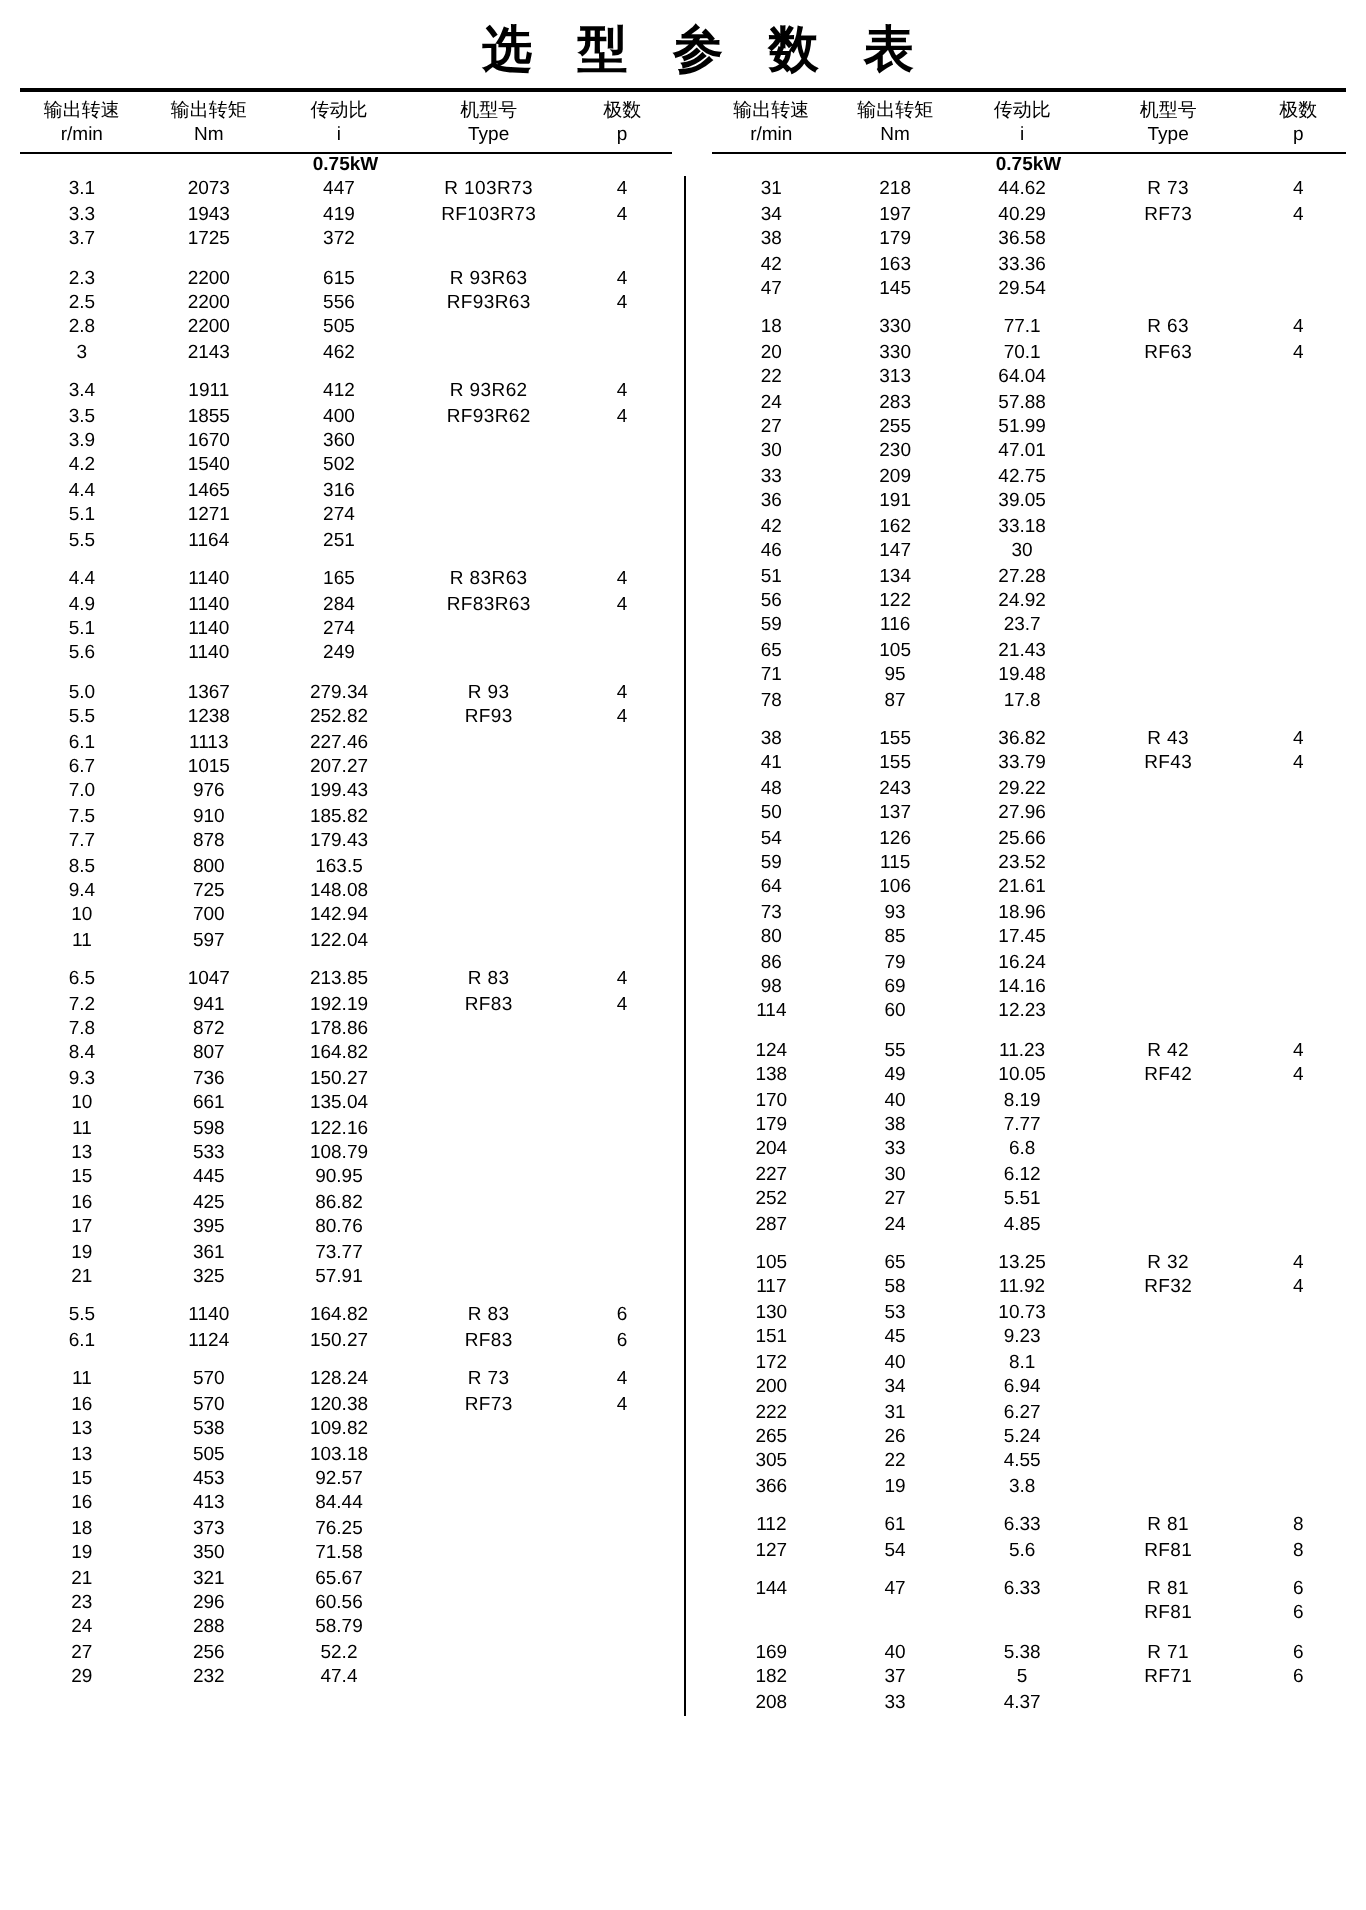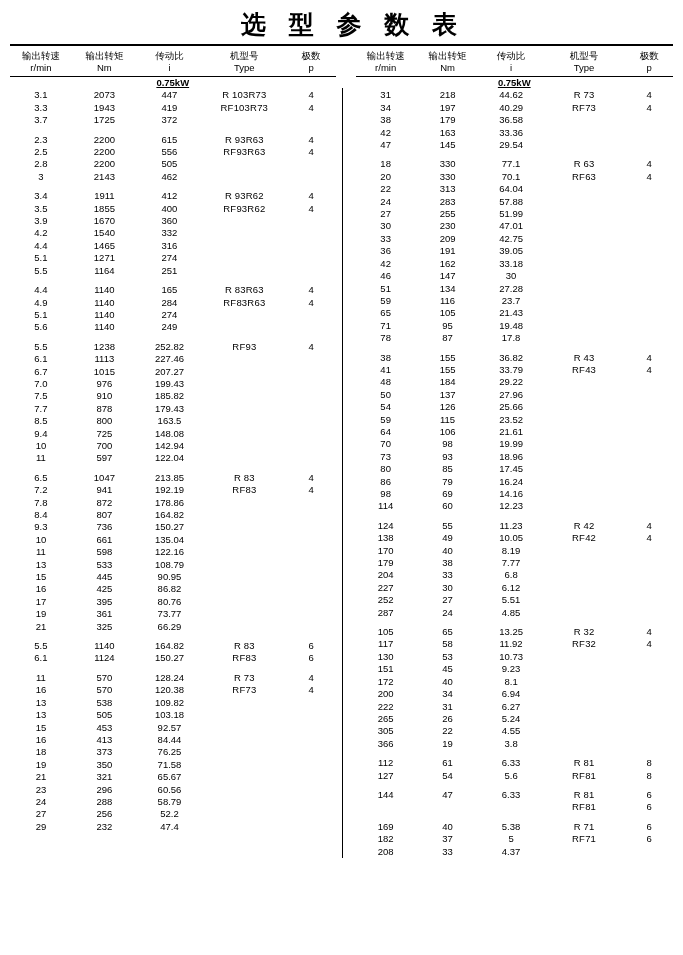--- a/index.html
+++ b/index.html
@@ -103,21 +103,20 @@
     line-height: 2px;
     padding: 0;
   }
   .kw-row td {
     text-align: left;
     font-size: 17px;
     font-weight: bold;
     padding: 6px 0 6px 2px;
     line-height: 20px;
     font-family: "DejaVu Sans", sans-serif;
-    text-decoration: underline;
   }
   tr.spacer td {
     height: 7px;
     line-height: 7px;
     font-size: 1px;
   }
   .type-cell { letter-spacing: 0.2px; }
 </style>
 </head>
 <body>
@@ -236,21 +235,21 @@
             <tr>
               <td>3.9</td>
               <td>1670</td>
               <td>360</td>
               <td class="type-cell"></td>
               <td></td>
             </tr>
             <tr>
               <td>4.2</td>
               <td>1540</td>
-              <td>332</td>
+              <td>502</td>
               <td class="type-cell"></td>
               <td></td>
             </tr>
             <tr>
               <td>4.4</td>
               <td>1465</td>
               <td>316</td>
               <td class="type-cell"></td>
               <td></td>
             </tr>
@@ -296,20 +295,27 @@
               <td>5.6</td>
               <td>1140</td>
               <td>249</td>
               <td class="type-cell"></td>
               <td></td>
             </tr>
             <tr class="spacer">
               <td colspan="5"></td>
             </tr>
             <tr>
+              <td>5.0</td>
+              <td>1367</td>
+              <td>279.34</td>
+              <td class="type-cell">R  93</td>
+              <td>4</td>
+            </tr>
+            <tr>
               <td>5.5</td>
               <td>1238</td>
               <td>252.82</td>
               <td class="type-cell">RF93</td>
               <td>4</td>
             </tr>
             <tr>
               <td>6.1</td>
               <td>1113</td>
               <td>227.46</td>
@@ -455,21 +461,21 @@
             <tr>
               <td>19</td>
               <td>361</td>
               <td>73.77</td>
               <td class="type-cell"></td>
               <td></td>
             </tr>
             <tr>
               <td>21</td>
               <td>325</td>
-              <td>66.29</td>
+              <td>57.91</td>
               <td class="type-cell"></td>
               <td></td>
             </tr>
             <tr class="spacer">
               <td colspan="5"></td>
             </tr>
             <tr>
               <td>5.5</td>
               <td>1140</td>
               <td>164.82</td>
@@ -722,20 +728,27 @@
               <td></td>
             </tr>
             <tr>
               <td>51</td>
               <td>134</td>
               <td>27.28</td>
               <td class="type-cell"></td>
               <td></td>
             </tr>
             <tr>
+              <td>56</td>
+              <td>122</td>
+              <td>24.92</td>
+              <td class="type-cell"></td>
+              <td></td>
+            </tr>
+            <tr>
               <td>59</td>
               <td>116</td>
               <td>23.7</td>
               <td class="type-cell"></td>
               <td></td>
             </tr>
             <tr>
               <td>65</td>
               <td>105</td>
               <td>21.43</td>
@@ -768,21 +781,21 @@
             </tr>
             <tr>
               <td>41</td>
               <td>155</td>
               <td>33.79</td>
               <td class="type-cell">RF43</td>
               <td>4</td>
             </tr>
             <tr>
               <td>48</td>
-              <td>184</td>
+              <td>243</td>
               <td>29.22</td>
               <td class="type-cell"></td>
               <td></td>
             </tr>
             <tr>
               <td>50</td>
               <td>137</td>
               <td>27.96</td>
               <td class="type-cell"></td>
               <td></td>
@@ -798,27 +811,20 @@
               <td>59</td>
               <td>115</td>
               <td>23.52</td>
               <td class="type-cell"></td>
               <td></td>
             </tr>
             <tr>
               <td>64</td>
               <td>106</td>
               <td>21.61</td>
-              <td class="type-cell"></td>
-              <td></td>
-            </tr>
-            <tr>
-              <td>70</td>
-              <td>98</td>
-              <td>19.99</td>
               <td class="type-cell"></td>
               <td></td>
             </tr>
             <tr>
               <td>73</td>
               <td>93</td>
               <td>18.96</td>
               <td class="type-cell"></td>
               <td></td>
             </tr>

